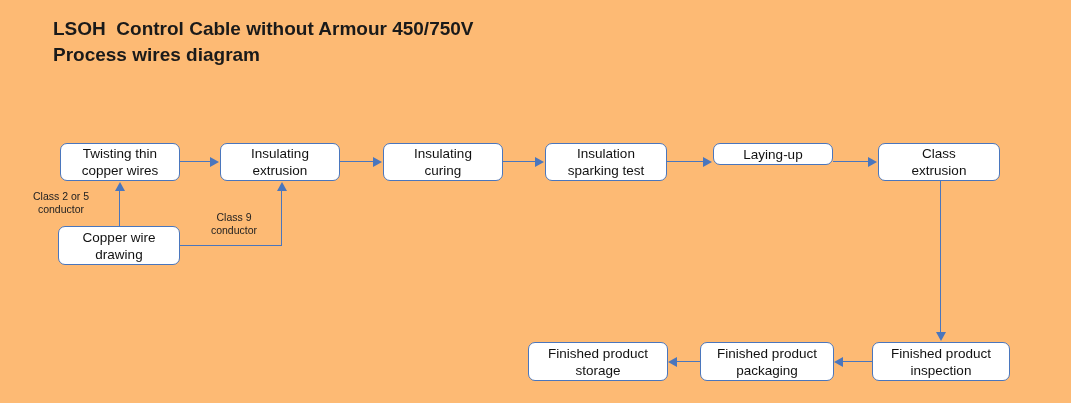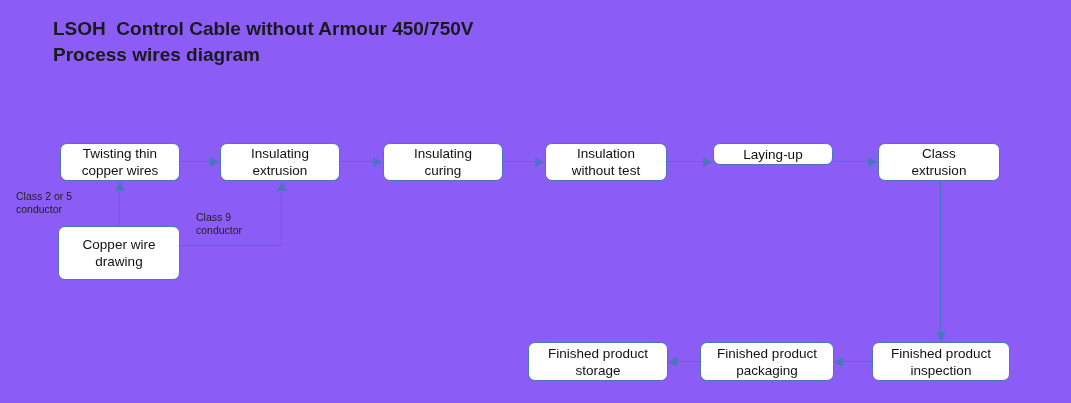--- a/index.html
+++ b/index.html
@@ -5,21 +5,21 @@
 <style>
   html, body {
     margin: 0;
     padding: 0;
     background: #ffffff;
   }
   #canvas {
     position: relative;
     width: 1071px;
     height: 403px;
-    background: #8b5cf6;
+    background: #fdba74;
     font-family: "Liberation Sans", sans-serif;
     overflow: hidden;
   }
 
   
   #title-block {
     position: absolute;
     left: 53px;
     top: 16px;
     width: 700px;
@@ -86,21 +86,21 @@
     border-right: 5px solid transparent;
     border-top: 9px solid #4a76bd;
   }
 
   
   .edge-caption {
     position: absolute;
     font-size: 10.5px;
     line-height: 13px;
     color: #222222;
-    text-align: left;
+    text-align: center;
     white-space: pre-line;
   }
 </style>
 </head>
 <body>
 
 <div id="canvas">
 
   <div id="title-block">
     <div class="title-line">LSOH  Control Cable without Armour 450/750V</div>
@@ -117,33 +117,33 @@
 extrusion</span>
   </div>
 
   <div class="node" style="left:383px; top:143px; width:120px; height:38px;">
     <span class="node-label">Insulating
 curing</span>
   </div>
 
   <div class="node" style="left:545px; top:143px; width:122px; height:38px;">
     <span class="node-label">Insulation
-without test</span>
+sparking test</span>
   </div>
 
   <div class="node" style="left:713px; top:143px; width:120px; height:22px;">
     <span class="node-label">Laying-up</span>
   </div>
 
   <div class="node" style="left:878px; top:143px; width:122px; height:38px;">
     <span class="node-label">Class
 extrusion</span>
   </div>
 
-  <div class="node" style="left:58px; top:226px; width:122px; height:54px;">
+  <div class="node" style="left:58px; top:226px; width:122px; height:39px;">
     <span class="node-label">Copper wire
 drawing</span>
   </div>
 
   <div class="node" style="left:872px; top:342px; width:138px; height:39px;">
     <span class="node-label">Finished product
 inspection</span>
   </div>
 
   <div class="node" style="left:700px; top:342px; width:134px; height:39px;">

